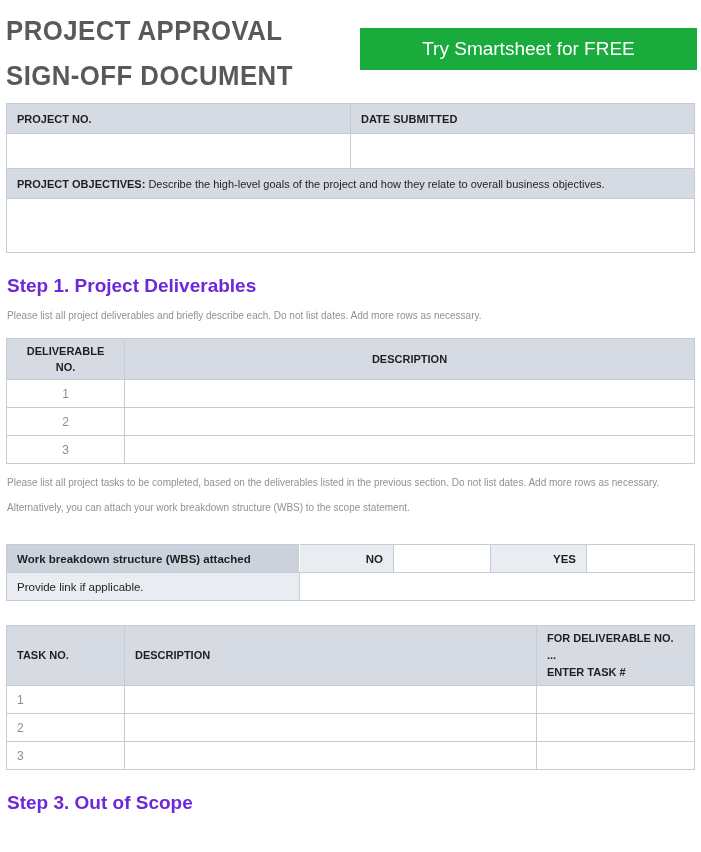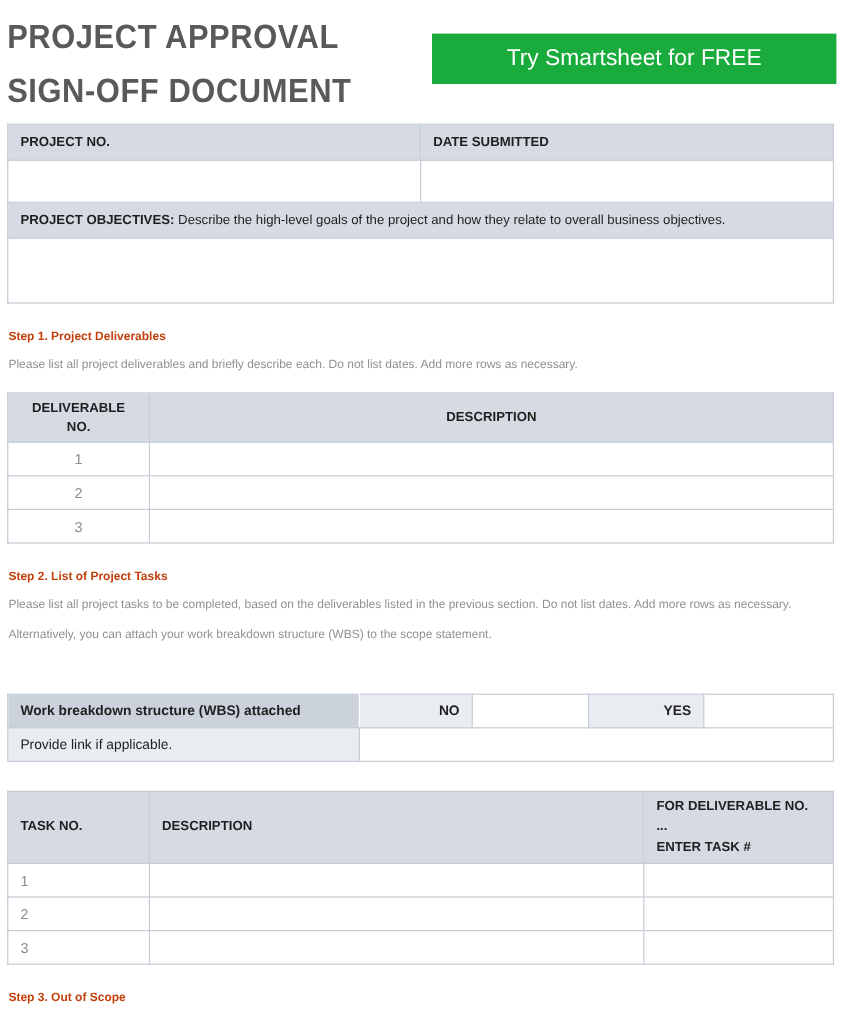--- a/index.html
+++ b/index.html
@@ -33,21 +33,21 @@
   .rownum{color:#8a8d91;font-size:12px;}
 
   
   .info-table{margin-top:5px;border-radius:30px;}
   .info-table td.hdr{height:30px;}
   .info-table .empty-row td{height:35px;}
   .objectives-cell{height:28px;margin-left:45px;}
   .objectives-cell .desc{font-weight:normal;}
   .objectives-input{height:54px;}
 
-  .step-heading{font-size:10px;font-weight:bold;color:#c2410c;margin-left:1px;}
+  .step-heading{font-size:19px;font-weight:bold;color:#6d28d9;margin-left:1px;}
   .step-desc{font-size:10px;color:var(--gray);margin-left:1px;line-height:25px;}
 
   
   .deliv-table td:first-child{width:118px;}
   .deliv-table .hdr-row td{height:40px;vertical-align:middle;line-height:16px;}
   .deliv-table .data-row td{height:28px;}
 
   
   .wbs-table td{height:28px;}
   .wbs-label{background:var(--subheader-bg);font-weight:bold;border-right-color:#fff;}
@@ -57,21 +57,21 @@
   .wbs-table .c4{width:96px;}
   .link-row .l1{width:167px;}
 
   
   .task-table td:first-child{width:118px;}
   .task-table td:last-child{width:158px;}
   .task-table .hdr-row td{height:58px;vertical-align:middle;line-height:17px;}
   .task-table .data-row td{height:28px;}
 
   .mt-gap1{margin-top:22px;} .mt-gap2{margin-top:6px;} .mt-gap3{margin-top:10px;text-align:center;}
-  .mt-wbs{margin-top:36px;padding-left:20px;} .mt-task{margin-top:24px;}
+  .mt-wbs{margin-top:24px;padding-left:20px;} .mt-task{margin-top:24px;}
 </style>
 </head>
 <body>
 
 <div class="page">
 
   <h1 class="doc-title">
     <div>PROJECT APPROVAL</div>
     <div>SIGN-OFF DOCUMENT</div>
   </h1>
@@ -114,21 +114,20 @@
       <td class="rownum">2</td>
       <td class="blank"></td>
     </tr>
     <tr class="data-row">
       <td class="rownum">3</td>
       <td class="blank"></td>
     </tr>
   </tbody>
     </table>
 
-  <h2 class="step-heading mt-gap1">Step 2. List of Project Tasks</h2>
   <p class="step-desc mt-gap2">Please list all project tasks to be completed, based on the deliverables listed in the previous section. Do not list dates. Add more rows as necessary. Alternatively, you can attach your work breakdown structure (WBS) to the scope statement.</p>
 
   <table class="wbs-table mt-wbs">
     <tbody>
         <tr>
       <td class="wbs-label c1">Work breakdown structure (WBS) attached</td>
       <td class="wbs-opt c2">NO</td>
       <td class="blank c3"></td>
       <td class="wbs-opt c4">YES</td>
       <td class="blank"></td>

